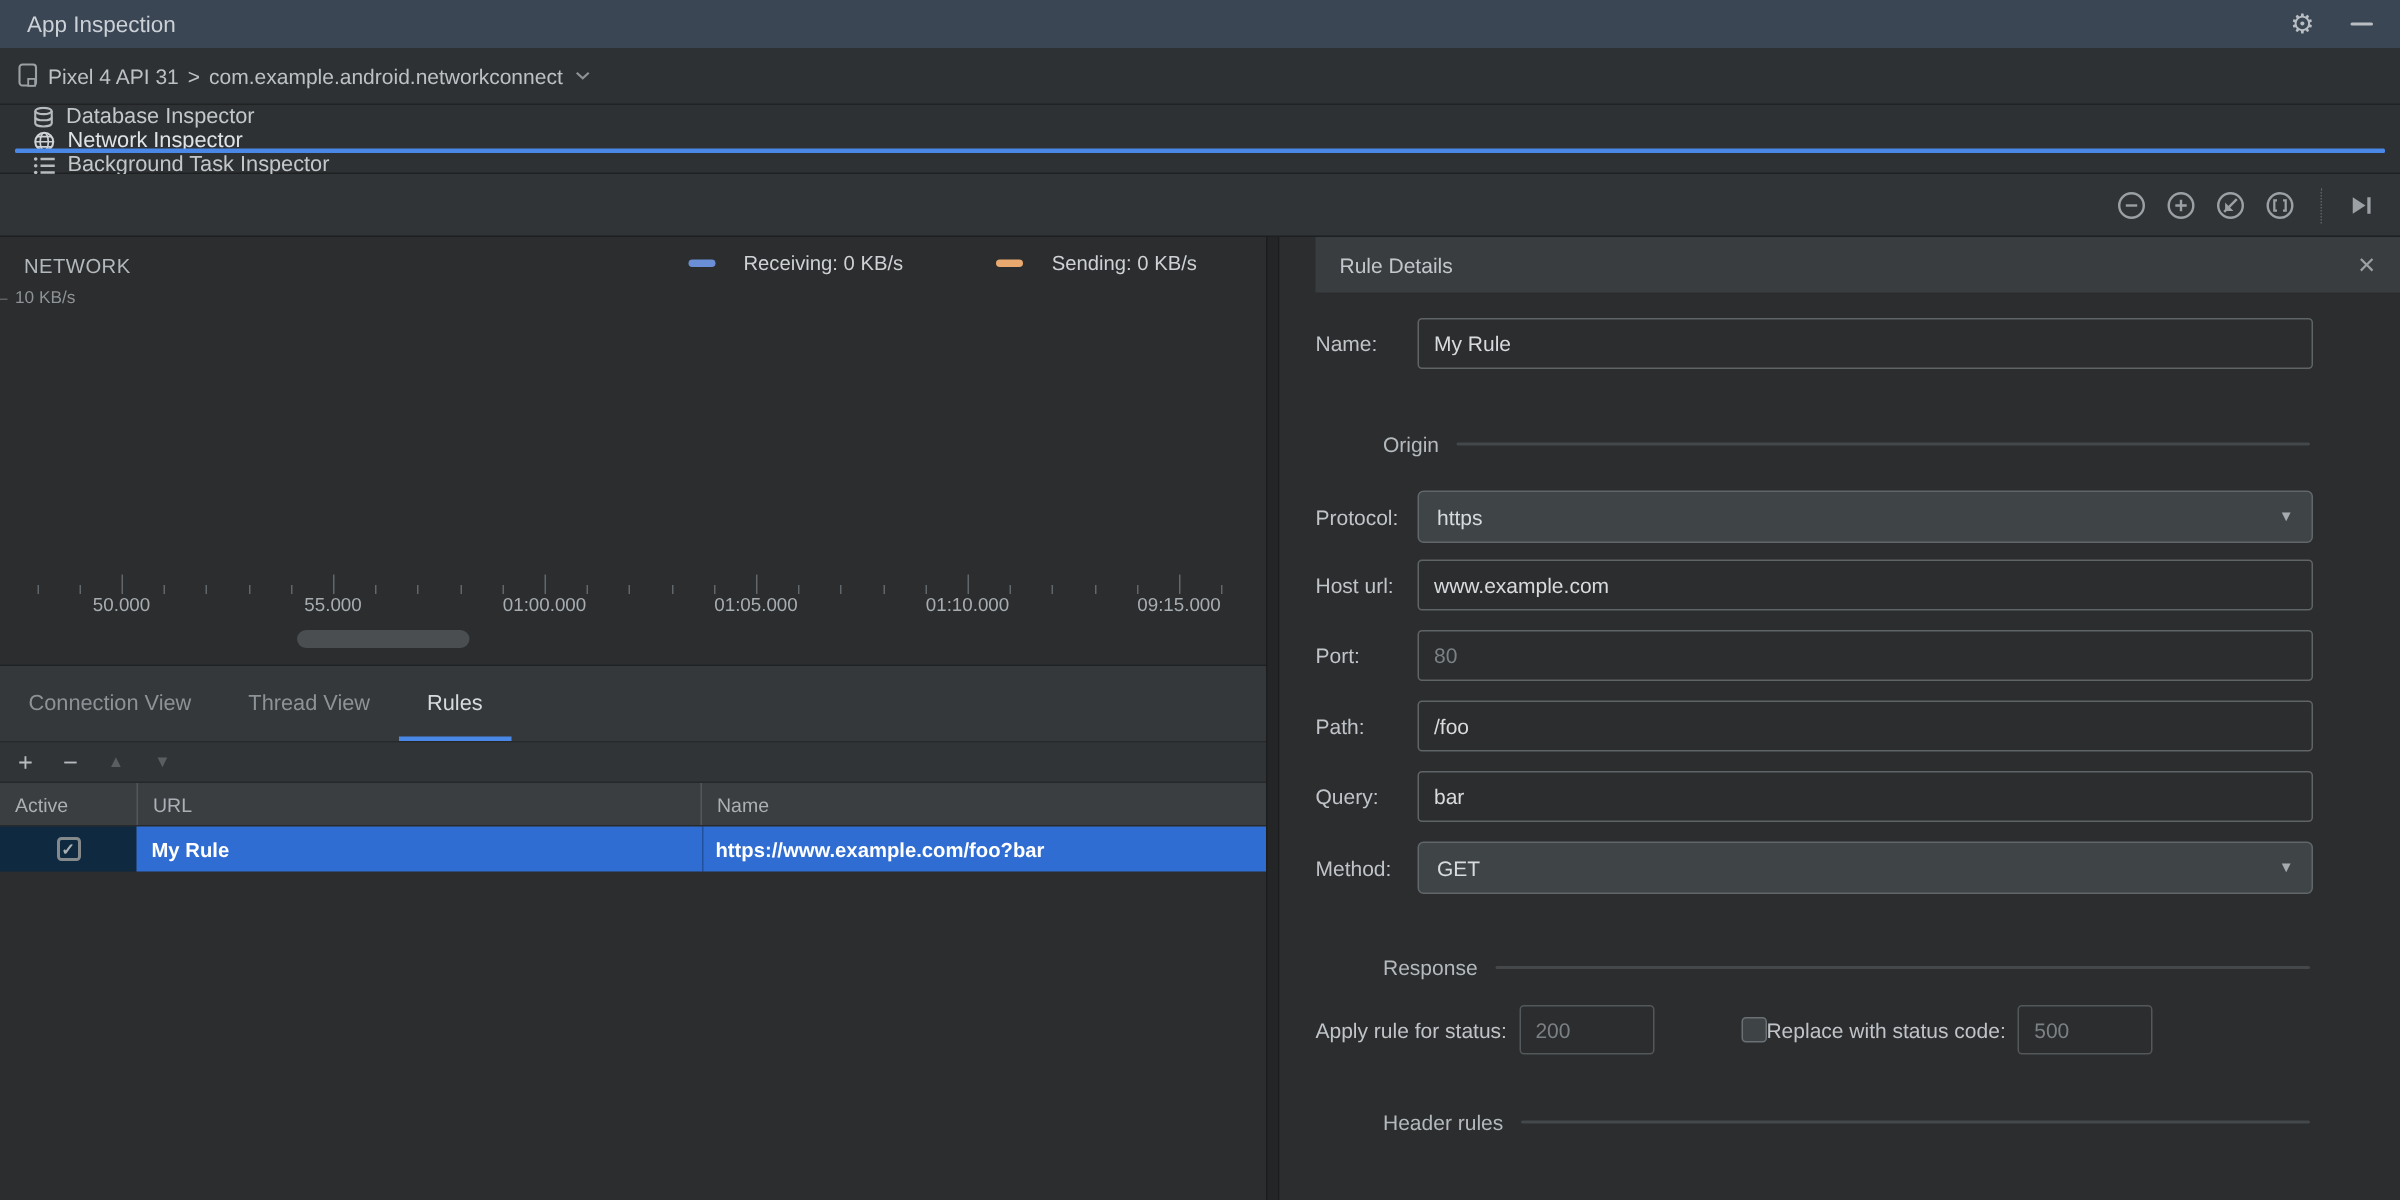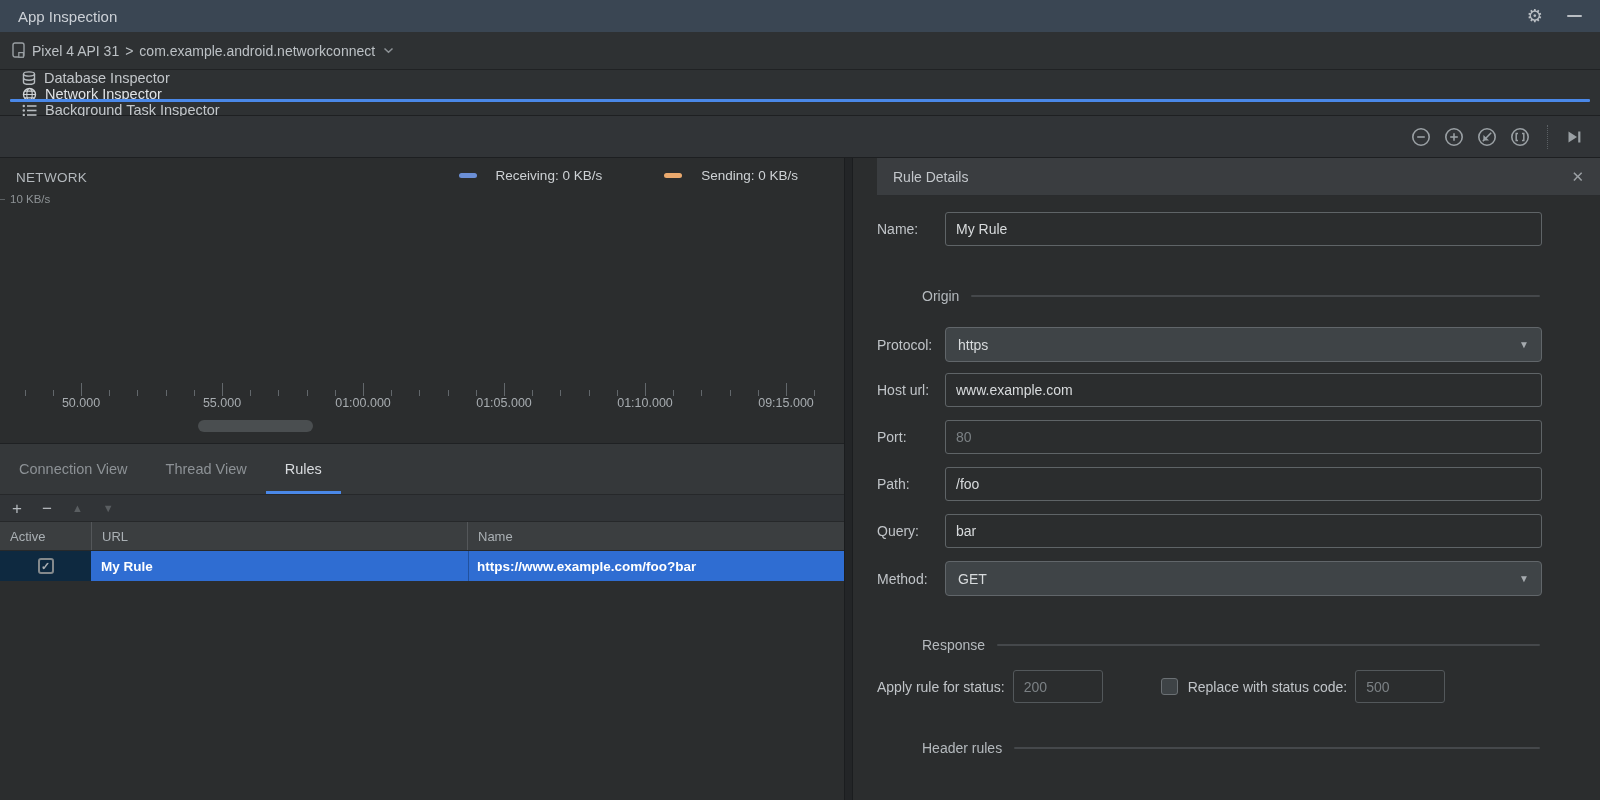--- a/index.html
+++ b/index.html
@@ -142,21 +142,21 @@
   .combo-arrow { margin-left:auto; color:#a6abaf; font-size:10px; }
   .section { position:absolute; left:24px; right:60px; display:flex; align-items:center; gap:12px;
              font-size:14px; color:#b4b9bd;margin-left:45px; }
   .section-line { flex:1; height:2px; background:#45484b; border-radius:1px; }
   .resp-row { position:absolute; left:24px; right:55px; display:flex; align-items:center; font-size:14px; color:#c0c4c8; }
   .resp-input { width:90px; height:33px; background:#2b2d2e; border:1px solid #53585b; border-radius:3px;
                 color:#d8dbdd; font-size:14px; padding:0 10px; font-family:inherit; outline:none; margin-left:8px; }
   .resp-input::placeholder { color:#7b8084; }
   .resp-check { width:17px; height:17px; background:#3e4346; border:1px solid #6b7074; border-radius:3px;
                 margin-left:58px; flex:none; cursor:default; }
-  .resp-label2 { margin-left:10px; }
+  .resp-label2 { }
   svg { display:block; }
 </style>
 </head>
 <body>
 
 <div class="app">
 
   <header class="title-bar">
     <span class="title">App Inspection</span>
     <span class="tb-icons">

